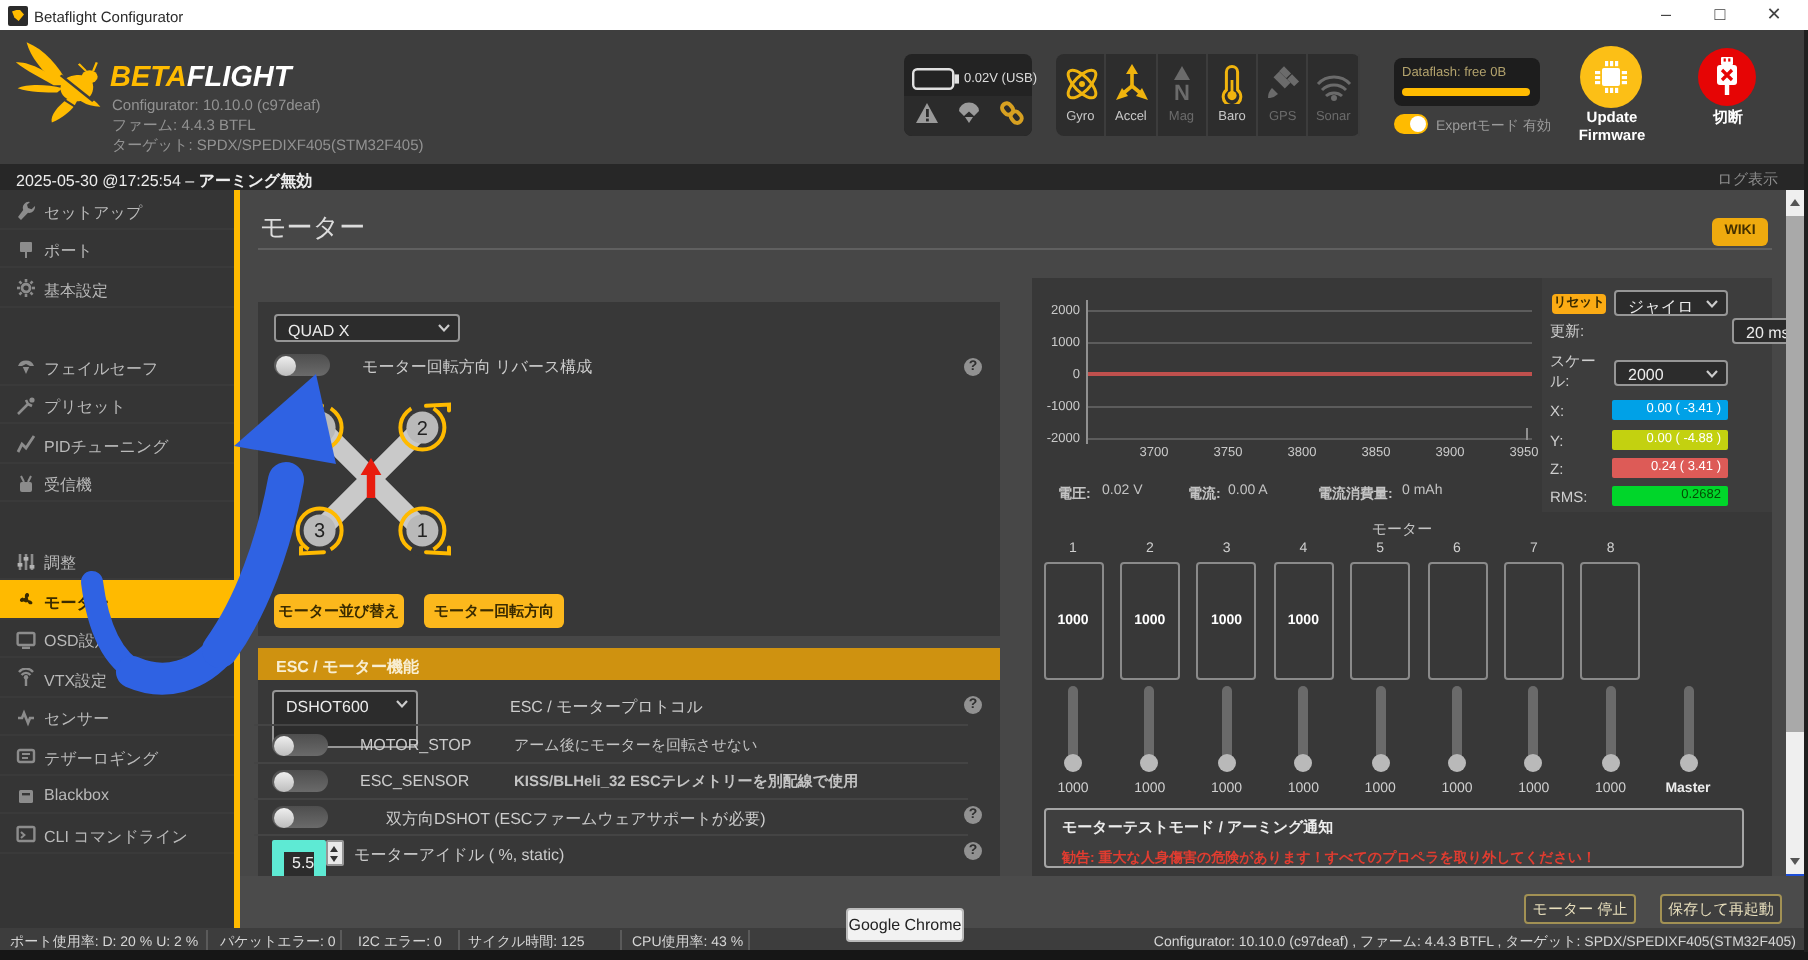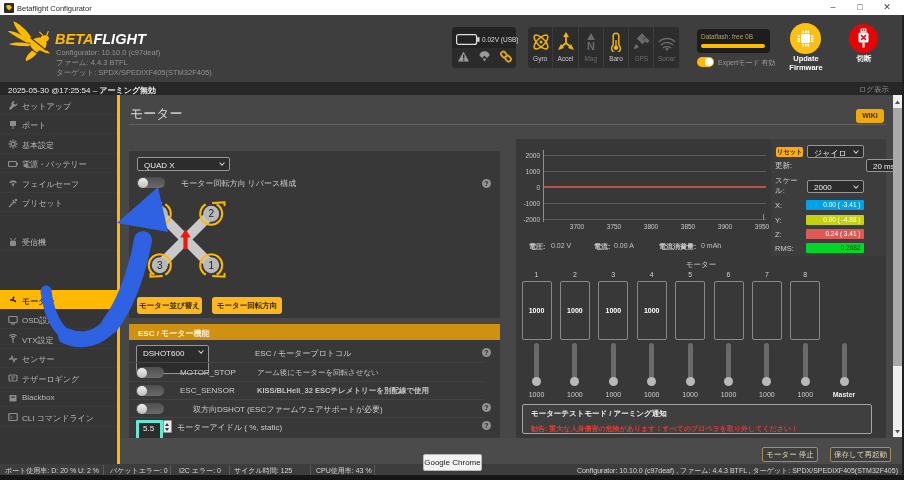--- a/index.html
+++ b/index.html
@@ -283,47 +283,59 @@
             <path d="M0.5 5 H2"></path>
             <path d="M8 5 H9.5"></path>
             <path d="M1.7 1.7 L2.8 2.8"></path>
             <path d="M7.2 7.2 L8.3 8.3"></path>
             <path d="M8.3 1.7 L7.2 2.8"></path>
             <path d="M2.8 7.2 L1.7 8.3"></path>
           </g>
         </svg>
         <div class="mt">基本設定</div>
       </div>
-      <div class="mitem" style="top:58.5px;">
-        <svg class="mi" width="10" height="10" viewBox="0 0 10 10">
-          <rect x="0.5" y="2.5" width="8" height="5" rx="1" fill="none" stroke="#aaa" stroke-width="1.2"></rect>
-          <rect x="8.8" y="4" width="1.2" height="2" fill="#aaa"></rect>
-        </svg>
-        <div class="mt">電源・バッテリー</div>
-      </div>
       <div class="mitem" style="top:78px;">
         <svg class="mi" width="10" height="10" viewBox="0 0 10 10">
           <path d="M1 5 A4.3 4.3 0 0 1 9 5 L7 5 L5 4 L3 5 Z" fill="#aaa"></path>
           <path d="M3.4 5.5 L5 9 L6.6 5.5 Z" fill="#aaa"></path>
         </svg>
         <div class="mt">フェイルセーフ</div>
       </div>
       <div class="mitem" style="top:97.5px;">
         <svg class="mi" width="10" height="10" viewBox="0 0 10 10">
           <path d="M1 9 L6 4 M5 2 L6 4 M8 5 L6 4" stroke="#aaa" stroke-width="1.3" fill="none"></path>
           <circle cx="8" cy="2" r="1.3" fill="#aaa"></circle>
         </svg>
         <div class="mt">プリセット</div>
       </div>
+      <div class="mitem" style="top:117px;">
+        <svg class="mi" width="10" height="10" viewBox="0 0 10 10">
+          <path d="M1 9 L3 5 L5 7 L9 1" stroke="#aaa" stroke-width="1.4" fill="none"></path>
+        </svg>
+        <div class="mt">PIDチューニング</div>
+      </div>
       <div class="mitem" style="top:136.5px;">
         <svg class="mi" width="10" height="10" viewBox="0 0 10 10">
           <rect x="2" y="4" width="6" height="5" rx="1" fill="#aaa"></rect>
           <path d="M4 4 L2.5 1 M6 4 L7.5 1" stroke="#aaa" stroke-width="1"></path>
         </svg>
         <div class="mt">受信機</div>
+      </div>
+      <div class="mitem" style="top:175.5px;">
+        <svg class="mi" width="10" height="10" viewBox="0 0 10 10">
+          <g stroke="#aaa" stroke-width="1.3">
+            <path d="M2 1 V9 M5 1 V9 M8 1 V9"></path>
+          </g>
+          <g fill="#ddd">
+            <rect x="0.8" y="5.5" width="2.4" height="1.8"></rect>
+            <rect x="3.8" y="2.5" width="2.4" height="1.8"></rect>
+            <rect x="6.8" y="6.5" width="2.4" height="1.8"></rect>
+          </g>
+        </svg>
+        <div class="mt">調整</div>
       </div>
       <div class="mitem sel" style="top:195px;">
         <svg class="mi" width="10" height="10" viewBox="0 0 10 10">
           <path d="M5 5 C3 1 7 0.5 6.5 3 Z M5 5 C9 4.5 9 8 6.5 7 Z M5 5 C2 7.5 0.8 4.5 3.4 3.8 Z" fill="#3a2b00"></path>
           <circle cx="5" cy="5" r="1.2" fill="#3a2b00"></circle>
         </svg>
         <div class="mt">モーター</div>
       </div>
       <div class="mitem" style="top:214.5px;">
         <svg class="mi" width="10" height="10" viewBox="0 0 10 10">
@@ -447,21 +459,21 @@
     <div class="rowd" style="left:137px;top:273px;">アーム後にモーターを回転させない</div>
     <div class="sep" style="top:286px;"></div>
     <div class="tog" style="left:16px;top:290px;"></div>
     <div class="rowt" style="left:60px;top:290.5px;">ESC_SENSOR</div>
     <div class="rowd" style="left:137px;top:291px;font-weight:bold;">KISS/BLHeli_32 ESCテレメトリーを別配線で使用</div>
     <div class="sep" style="top:304px;"></div>
     <div class="tog" style="left:16px;top:308px;"></div>
     <div class="rowt" style="left:73px;top:309px;">双方向DSHOT (ESCファームウェアサポートが必要)</div>
     <div class="qmark" style="left:362px;top:308px;">?</div>
     <div class="sep" style="top:322px;"></div>
-    <div class="abs" style="left:16px;top:325px;width:27px;height:26px;background:#2c2c2c;border:3px solid #5eead4;border-radius:1px;color:#eee;font-size:8px;line-height:12px;padding-left:4px;">5.5</div>
+    <div class="abs" style="left:16px;top:325px;width:27px;height:26px;background:#2c2c2c;border:6px solid #5eead4;border-radius:1px;color:#eee;font-size:8px;line-height:12px;padding-left:4px;">5.5</div>
     <div class="abs" style="left:43px;top:325px;width:9px;height:13px;background:#e9e9e9;border:1px solid #969696;border-radius:1px;">
       <div style="position:absolute;left:1px;top:1.5px;width:0;height:0;border-left:2.5px solid transparent;border-right:2.5px solid transparent;border-bottom:3.5px solid #333;"></div>
       <div style="position:absolute;left:1px;bottom:1.5px;width:0;height:0;border-left:2.5px solid transparent;border-right:2.5px solid transparent;border-top:3.5px solid #333;"></div>
     </div>
     <div class="rowt" style="left:57px;top:327px;">モーターアイドル ( %, static)</div>
     <div class="qmark" style="left:362px;top:326px;">?</div>
 
     <div class="panel" style="left:396px;top:44px;width:370px;height:299px;"></div>
     <div class="gline" style="left:423px;top:60px;width:223px;"></div>
     <div class="gline" style="left:423px;top:76px;width:223px;"></div>

